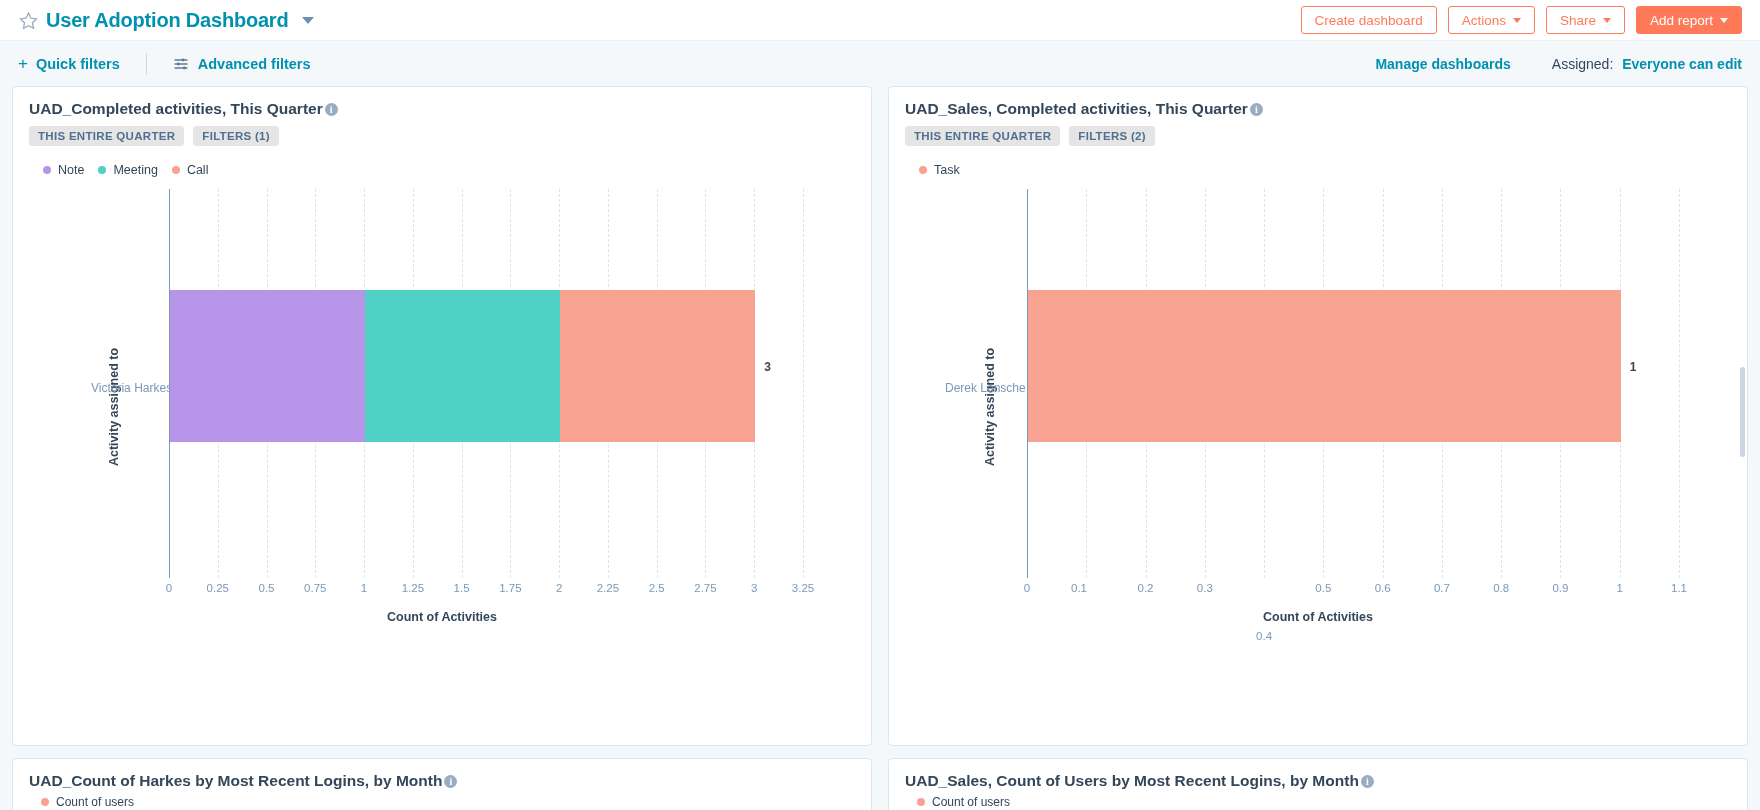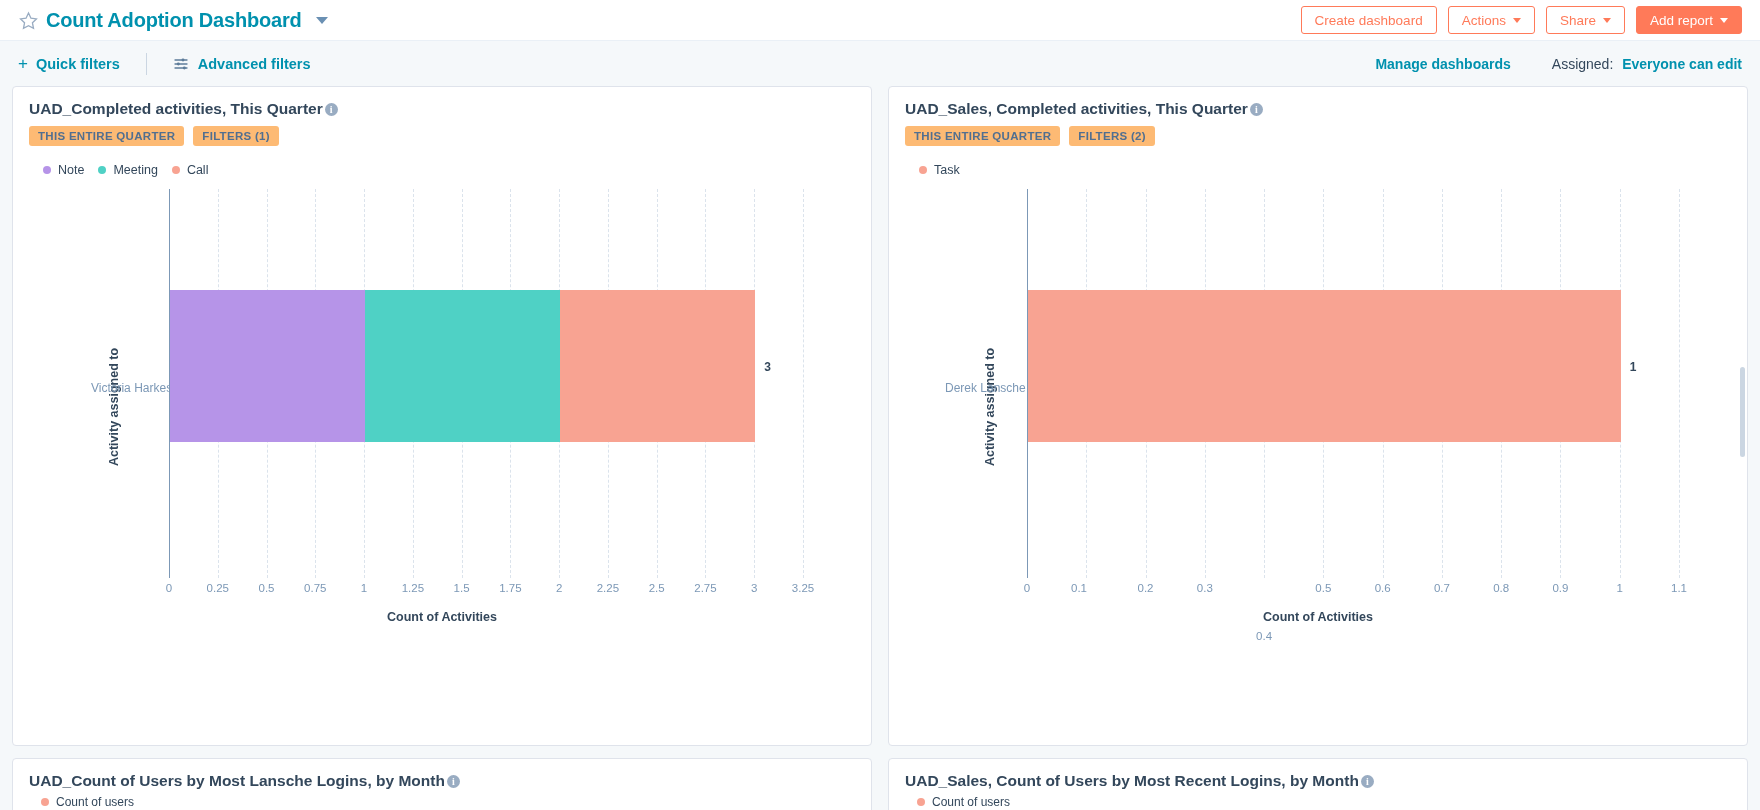--- a/index.html
+++ b/index.html
@@ -125,21 +125,21 @@
     font-family: "Liberation Serif", serif;
     display: inline-flex;
     align-items: center;
     justify-content: center;
     margin-left: 2px;
     flex: 0 0 auto;
     cursor: pointer;
   }
   .chips { margin-top: 8px; display: flex; gap: 9px; }
   .chip {
-    background: #fdba74;
+    background: #e5e5e5;
     color: #516f90;
     font-size: 11.5px;
     font-weight: bold;
     letter-spacing: 0.3px;
     padding: 4px 9px;
     border-radius: 3px;
     white-space: nowrap;
   }
   .legend { display: flex; gap: 14px; margin-top: 17px; padding-left: 14px; align-items: center; }
   .legend-item { display: flex; align-items: center; font-size: 12.5px; color: #33475b; white-space: nowrap; cursor: pointer; }
@@ -204,21 +204,21 @@
 </style>
 </head>
 <body>
 
 <div class="topbar">
   <span class="star-icon">
     <svg width="19" height="19" viewBox="0 0 24 24" fill="none" stroke="#99acc2" stroke-width="1.7">
       <polygon points="12,2.6 15.1,9.1 22,10 17,14.9 18.3,21.8 12,18.5 5.7,21.8 7,14.9 2,10 8.9,9.1"></polygon>
     </svg>
   </span>
-  <span class="dash-title">Count Adoption Dashboard</span>
+  <span class="dash-title">User Adoption Dashboard</span>
   <span class="title-caret"></span>
 
   <span class="topbar-spacer"></span>
 
   <button class="btn">
     <span>Create dashboard</span>
   </button>
   <button class="btn">
     <span>Actions</span>
     <span class="caret"></span>
@@ -388,21 +388,21 @@
           <span class="tick" style="left: 592.727px;">1</span>
           <span class="tick" style="left: 652px;">1.1</span>
         </div>
       <span class="xaxis-title" style="left:50%; bottom:0px;">Count of Activities</span>
     </div>
     <div class="scroll-hint"></div>
   </div>
 
   <div class="card short">
     <div class="card-title">
-      <span>UAD_Count of Users by Most Lansche Logins, by Month</span>
+      <span>UAD_Count of Harkes by Most Recent Logins, by Month</span>
       <span class="info-icon">i</span>
     </div>
     <div class="mini-legend">
       <span class="legend-item">
         <span class="legend-dot" style="background:#f8a392"></span>
         <span>Count of users</span>
       </span>
     </div>
     <div class="mini-axis">
       <span class="mini-tick" style="left:46px; top:0;">6</span>

